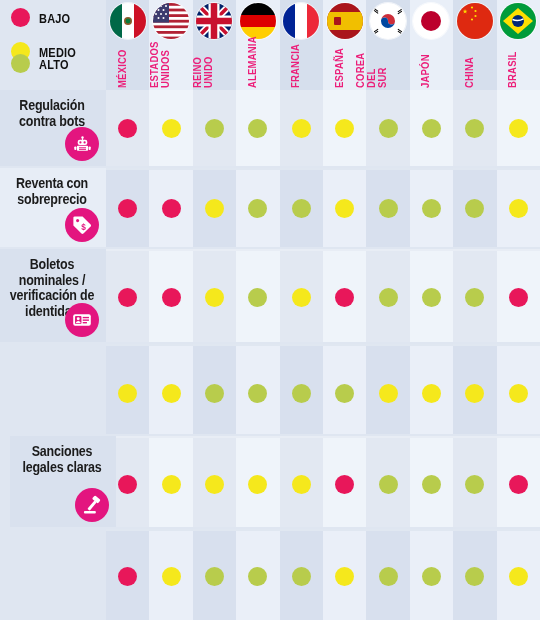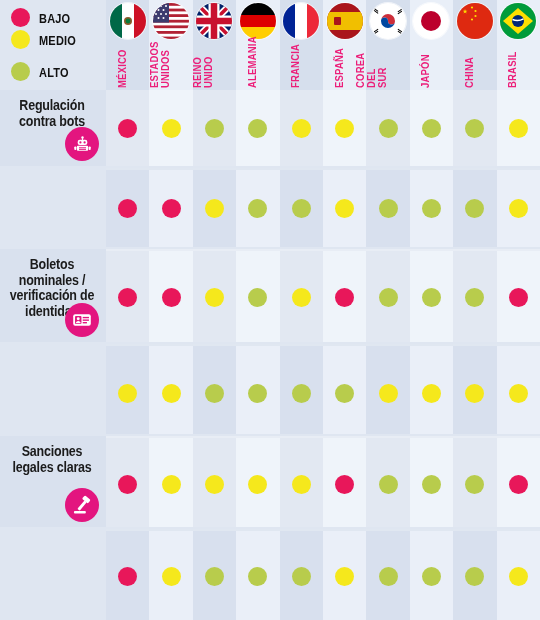--- a/index.html
+++ b/index.html
@@ -114,38 +114,49 @@
           <circle cx="9.6" cy="9.6" r="1.25" fill="#e3157f"></circle>
           <circle cx="14.4" cy="9.6" r="1.25" fill="#e3157f"></circle>
           <rect x="5.6" y="13.4" width="12.8" height="5.6" rx="1.1" fill="#fff"></rect>
           <rect x="2.6" y="14.2" width="2.4" height="4" rx="1" fill="#fff"></rect>
           <rect x="19" y="14.2" width="2.4" height="4" rx="1" fill="#fff"></rect>
           <rect x="8" y="15.2" width="8" height="1.1" fill="#e3157f"></rect>
           <rect x="8" y="17" width="8" height="1.1" fill="#e3157f"></rect>
         </svg>
       </div>
     </div>
+    <div class="labelcell plain" style="top: 168px; height: 79px;">
+      <div class="labeltext" style="white-space: pre-line;">Reventa con
+sobreprecio</div>
+      <div class="rowicon" style="bottom: 5px;">
+        <svg width="22" height="22" viewBox="0 0 24 24">
+          <path d="M12.6 2.6 L21.4 11.4 A1.6 1.6 0 0 1 21.4 13.6 L13.6 21.4 A1.6 1.6 0 0 1 11.4 21.4 L2.6 12.6 L2.6 4.2 A1.6 1.6 0 0 1 4.2 2.6 Z" fill="#fff"></path>
+          <circle cx="7.2" cy="7.2" r="1.7" fill="#e3157f"></circle>
+          <text x="13.6" y="17.6" font-size="9" font-weight="bold" fill="#e3157f" text-anchor="middle" font-family="sans-serif">$</text>
+        </svg>
+      </div>
+    </div>
     <div class="labelcell tint" style="top: 249px; height: 93px;">
       <div class="labeltext" style="white-space: pre-line;">Boletos
 nominales /
 verificación de
 identidad</div>
       <div class="rowicon" style="bottom: 5px;">
         <svg width="22" height="22" viewBox="0 0 24 24">
           <rect x="2.4" y="5.6" width="19.2" height="12.8" rx="2.2" fill="#fff"></rect>
           <rect x="4.4" y="7.6" width="7" height="8.8" rx="1" fill="#e3157f"></rect>
           <circle cx="7.9" cy="10.6" r="1.6" fill="#fff"></circle>
           <path d="M5.2 15.6c0-1.6 1.2-2.6 2.7-2.6s2.7 1 2.7 2.6z" fill="#fff"></path>
           <rect x="12.8" y="8.6" width="6.8" height="1.5" fill="#e3157f"></rect>
           <rect x="12.8" y="11.4" width="6.8" height="1.5" fill="#e3157f"></rect>
           <rect x="12.8" y="14.2" width="4.6" height="1.5" fill="#e3157f"></rect>
         </svg>
       </div>
     </div>
-    <div class="labelcell tint" style="top: 436px; height: 91px;">
+    <div class="labelcell tint" style="top: 436px; height: 91px; margin-left: 10px;">
       <div class="labeltext" style="white-space: pre-line;">Sanciones
 legales claras</div>
       <div class="rowicon" style="bottom: 5px;">
         <svg width="22" height="22" viewBox="0 0 24 24">
           <rect x="3.2" y="18.6" width="13" height="2.6" rx="1.1" fill="#fff"></rect>
           <rect x="10.5" y="6.6" width="3.2" height="12" rx="1.1" fill="#fff" transform="rotate(40 12 12.6)"></rect>
           <rect x="12.6" y="3.4" width="8.2" height="5" rx="1.3" fill="#fff" transform="rotate(40 16.7 5.9)"></rect>
         </svg>
       </div>
     </div>
@@ -369,22 +380,22 @@
     <div class="dot" title="MEDIO" style="left: 344.7px; top: 576px; background: rgb(245, 232, 28);"></div>
     <div class="dot" title="ALTO" style="left: 388.1px; top: 576px; background: rgb(184, 204, 76);"></div>
     <div class="dot" title="ALTO" style="left: 431.5px; top: 576px; background: rgb(184, 204, 76);"></div>
     <div class="dot" title="ALTO" style="left: 474.9px; top: 576px; background: rgb(184, 204, 76);"></div>
     <div class="dot" title="MEDIO" style="left: 518.3px; top: 576px; background: rgb(245, 232, 28);"></div>
     <div id="legend">
       <div class="legitem" style="top: 8px;">
         <span class="legdot" style="background: rgb(232, 23, 90);"></span>
         <span class="legtext">BAJO</span>
       </div>
-      <div class="legitem" style="top: 30px;">
+      <div class="legitem" style="top: 42px;">
         <span class="legdot" style="background: rgb(245, 232, 28);"></span>
         <span class="legtext">MEDIO</span>
       </div>
-      <div class="legitem" style="top: 62px;">
+      <div class="legitem" style="top: 54px;">
         <span class="legdot" style="background: rgb(184, 204, 76);"></span>
         <span class="legtext">ALTO</span>
       </div>
     </div>
   </div>
 
 </body></html>

